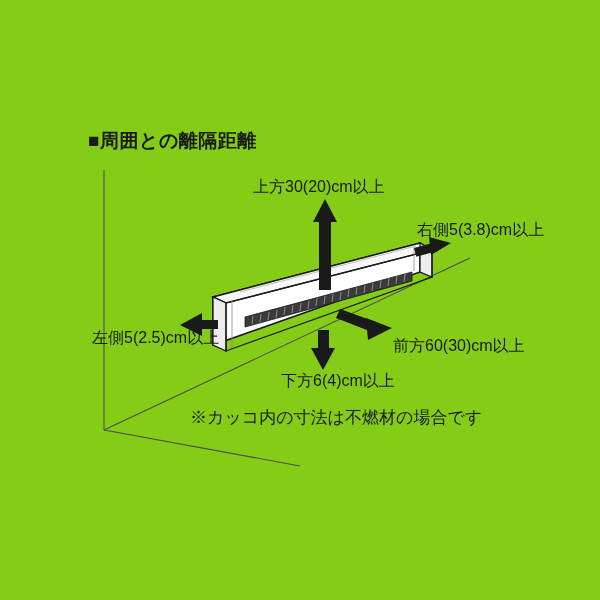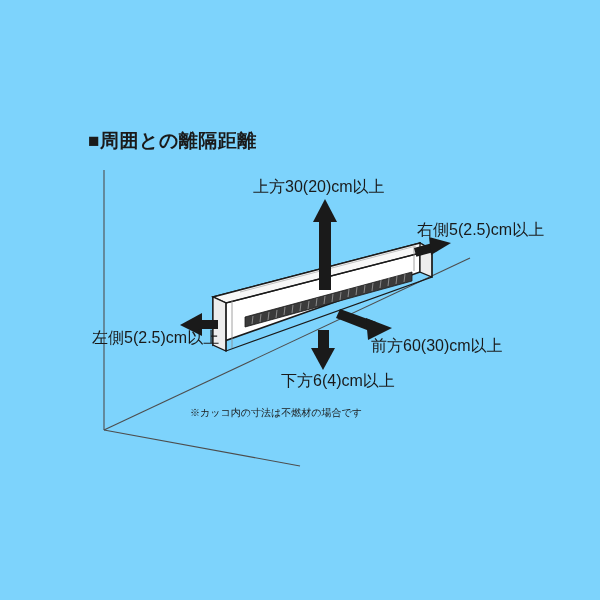--- a/index.html
+++ b/index.html
@@ -7,21 +7,21 @@
     padding: 0;
     background: #ffffff;
   }
   body {
     font-family: "Liberation Sans", sans-serif;
   }
   #page {
     position: relative;
     width: 600px;
     height: 600px;
-    background: #7dd3fc;
+    background: #84cc16;
     overflow: hidden;
   }
   #title {
     position: absolute;
     left: 88px;
     top: 128px;
     font-size: 19px;
     font-weight: bold;
     color: #1a1a1a;
     letter-spacing: 0.5px;
@@ -36,28 +36,28 @@
   }
   .lbl {
     position: absolute;
     font-size: 16px;
     color: #1a1a1a;
     white-space: nowrap;
     line-height: 1.3;
   }
   .note {
     position: absolute;
-    font-size: 10px;
+    font-size: 17px;
     color: #1a1a1a;
     white-space: nowrap;
     text-align: right;
   }
   #lbl-top    { left: 253px; top: 177px; }
   #lbl-right  { left: 417px; top: 220px; }
-  #lbl-front  { left: 371px; top: 336px; }
+  #lbl-front  { left: 393px; top: 336px; }
   #lbl-bottom { left: 281px; top: 371px; }
   #lbl-left   { left: 92px;  top: 328px; }
   #note1 { left: 190px; top: 406px; }
   #note2 { left: 190px; top: 432px; }
 </style>
 </head>
 <body>
 
 <div id="page">
 
@@ -142,20 +142,20 @@
       </g>
 
       <g>
         <rect x="196" y="320" width="22" height="9"></rect>
         <path d="M 180 325 L 202 313 L 202 336 Z"></path>
       </g>
     </g>
   </svg>
 
   <div class="lbl" id="lbl-top">上方30(20)cm以上</div>
-  <div class="lbl" id="lbl-right">右側5(2.5)cm以上</div>
+  <div class="lbl" id="lbl-right">右側5(3.8)cm以上</div>
   <div class="lbl" id="lbl-front">前方60(30)cm以上</div>
   <div class="lbl" id="lbl-bottom">下方6(4)cm以上</div>
   <div class="lbl" id="lbl-left">左側5(2.5)cm以上</div>
 
   <div class="note" id="note1">※カッコ内の寸法は不燃材の場合です</div>
 
 </div>
 
 </body></html>

